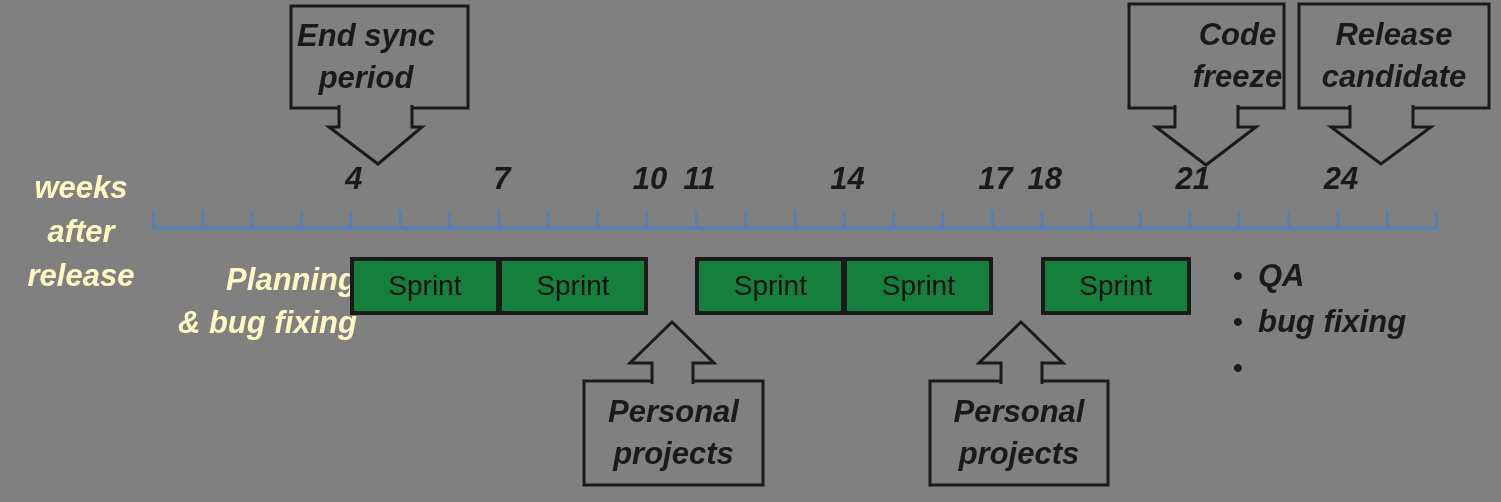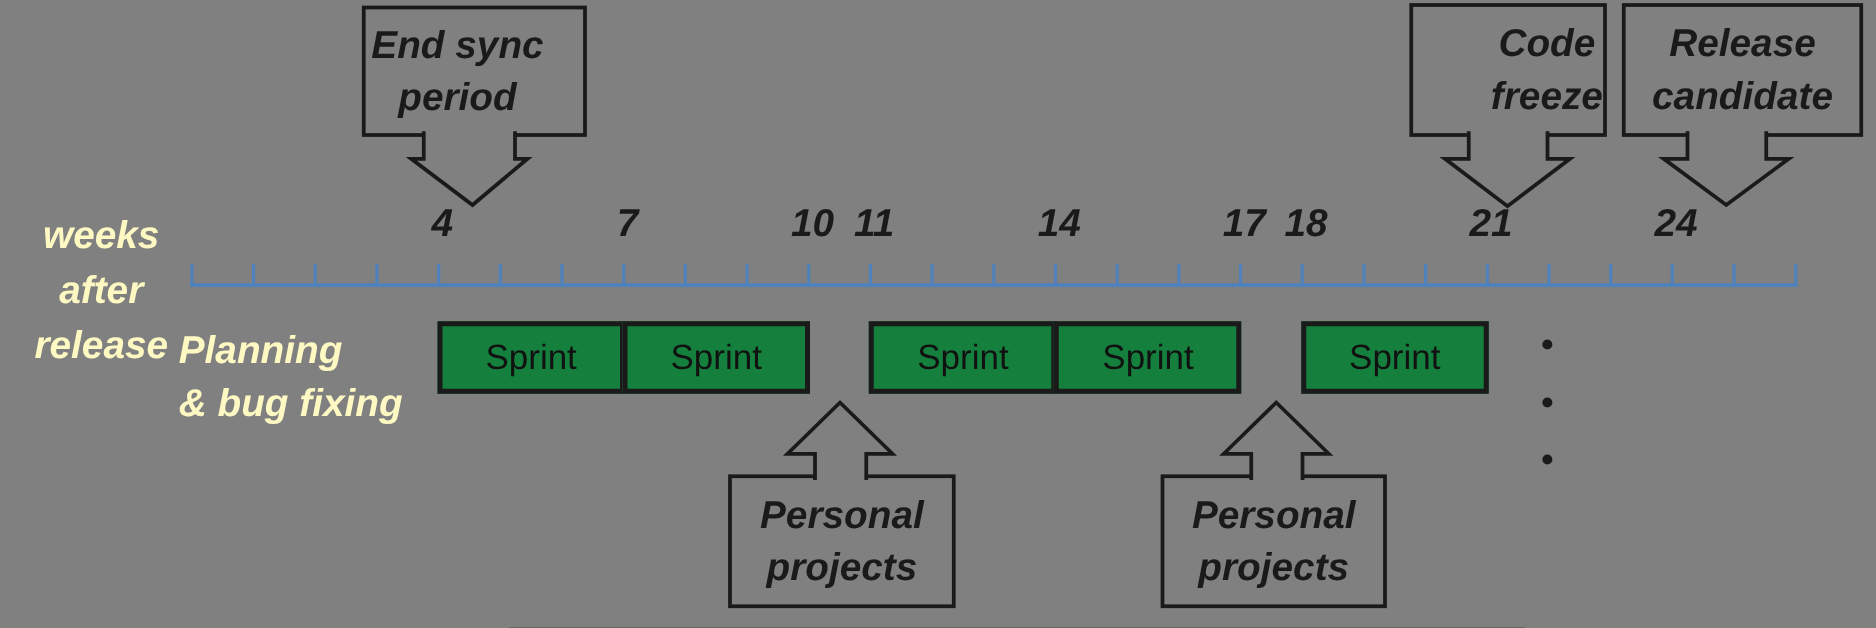--- a/index.html
+++ b/index.html
@@ -26,21 +26,21 @@
     white-space: pre-line;
   }
   .axis-title {
     left: 6px; top: 166px; width: 150px;
     font-size: 31px; line-height: 44px;
     text-align: center;
   }
   .planning {
     left: 143px; top: 258px; width: 214px;
     font-size: 31px; line-height: 43px;
-    text-align: left;
+    text-align: right;
   }
   .week-label {
     position: absolute;
     top: 161px;
     width: 70px;
     margin-left: -35px;
     text-align: center;
     font-size: 31px;
     font-style: italic;
     font-weight: bold;
@@ -193,22 +193,24 @@
       <div class="sprint-box" style="left: 843.4px; width: 150.05px;">
         <span>Sprint</span>
       </div>
       <div class="sprint-box" style="left: 1040.8px; width: 150.05px;">
         <span>Sprint</span>
       </div>
     </div>
   <div class="bullet-list" id="bullet-list">
       <div class="bullet-item">
         <span class="bullet-dot">•</span>
+        <span class="bullet-text">QA</span>
       </div>
       <div class="bullet-item">
         <span class="bullet-dot">•</span>
+        <span class="bullet-text">bug fixing</span>
       </div>
       <div class="bullet-item">
         <span class="bullet-dot">•</span>
       </div>
     </div>
 
 </div>
 
 </body></html>

